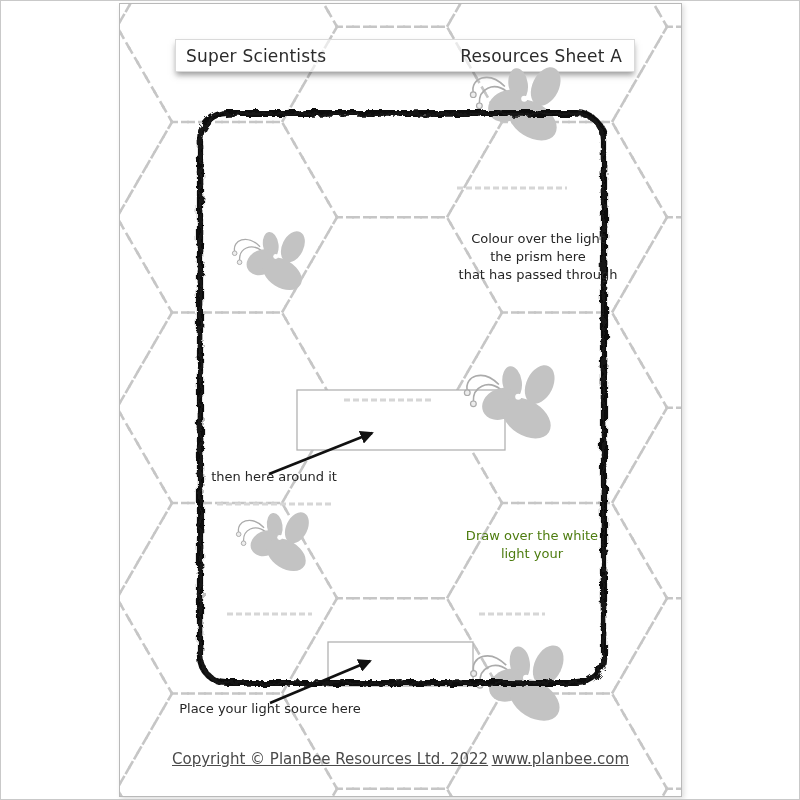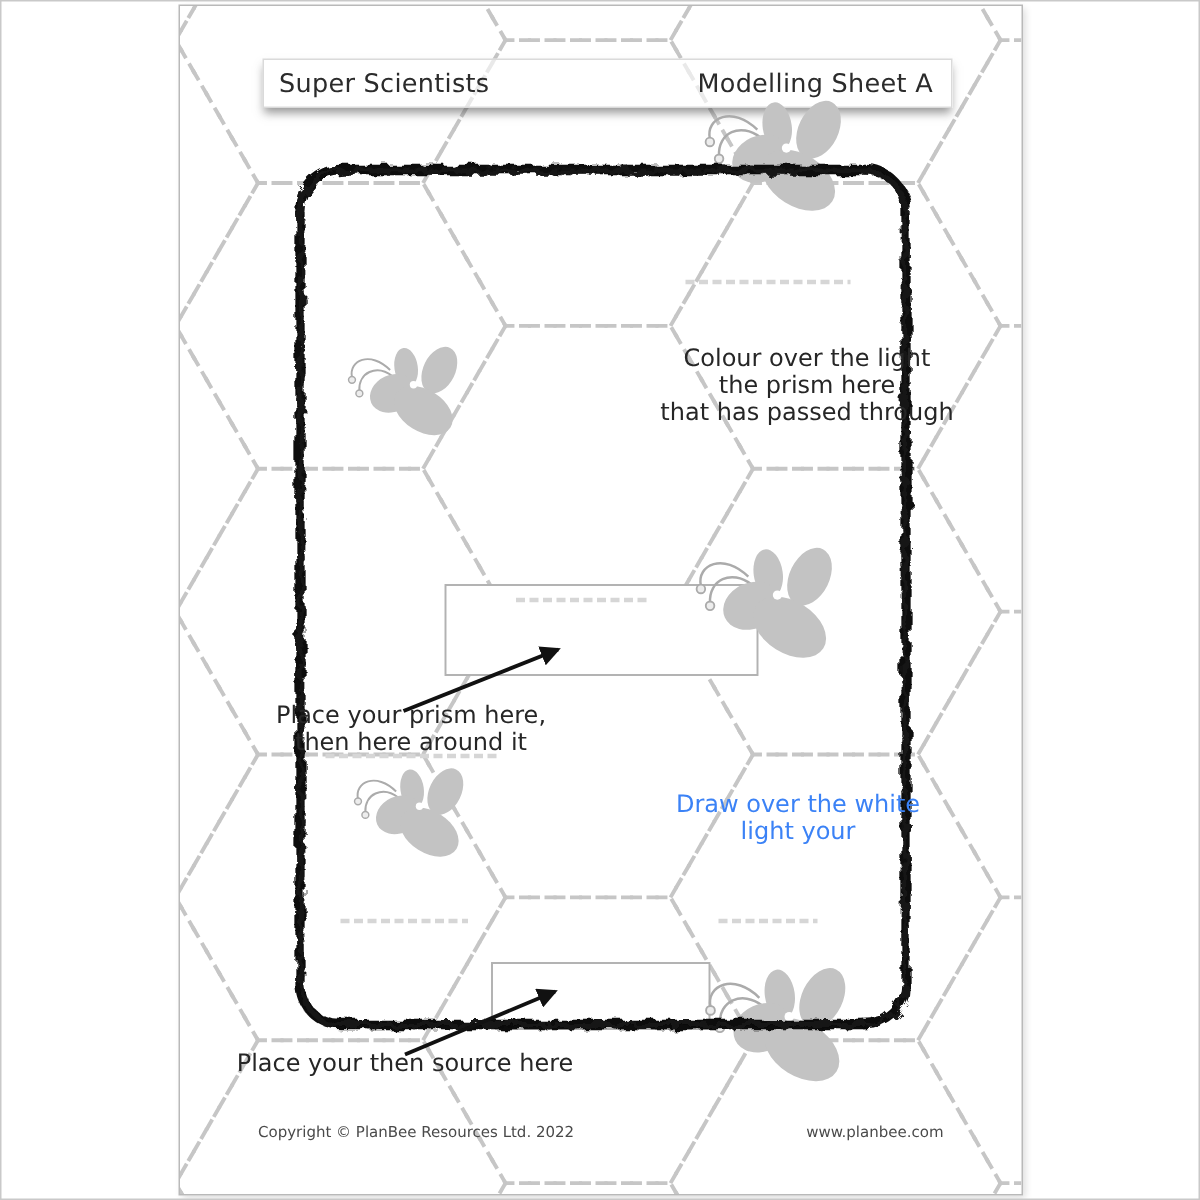--- a/index.html
+++ b/index.html
@@ -11,24 +11,24 @@
         box-shadow:2px 2px 5px rgba(0,0,0,0.14);overflow:hidden;}
   .layer{position:absolute;left:0;top:0;width:100%;height:100%;}
   .hex-layer{z-index:1;}
   .art-layer{z-index:3;}
   .header-band{position:absolute;left:55px;top:35px;width:460px;height:33px;
         background:rgba(255,255,255,0.62);border:1px solid #dadada;box-sizing:border-box;
         box-shadow:0 4px 6px -1px rgba(70,70,70,0.55);z-index:2;
         display:flex;align-items:center;justify-content:space-between;
         padding:0 12px 0 10px;}
   .header-band .title{font-size:17px;color:#2b2b2b;letter-spacing:0.2px;white-space:nowrap;}
-  .instr{position:absolute;z-index:4;color:#262626;font-size:16px;line-height:18px;
+  .instr{position:absolute;z-index:4;color:#262626;font-size:13px;line-height:18px;
          text-align:center;transform:translateX(-50%);white-space:nowrap;}
   .instr span{display:block;}
-  .footer-text{position:absolute;z-index:4;top:746px;font-size:10px;color:#4a4a4a;white-space:nowrap;}
+  .footer-text{position:absolute;z-index:4;top:746px;font-size:15px;color:#4a4a4a;white-space:nowrap;text-decoration:underline;}
   .footer-left{left:52px;}
   .footer-right{right:52px;text-align:right;}
 </style>
 </head>
 <body>
 
 <div class="canvas">
   <div class="page">
 
     <svg class="layer hex-layer" viewBox="0 0 561 792" preserveAspectRatio="none">
@@ -59,21 +59,21 @@
           <polygon points="492,118 547,22.75 657,22.75 712,118 657,213.25 547,213.25" fill="none" stroke="#c6c6c6" stroke-width="2.6" stroke-dasharray="8 9"></polygon>
           <polygon points="492,308.5 547,213.25 657,213.25 712,308.5 657,403.75 547,403.75" fill="none" stroke="#c6c6c6" stroke-width="2.6" stroke-dasharray="8 9"></polygon>
           <polygon points="492,499 547,403.75 657,403.75 712,499 657,594.25 547,594.25" fill="none" stroke="#c6c6c6" stroke-width="2.6" stroke-dasharray="8 9"></polygon>
           <polygon points="492,689.5 547,594.25 657,594.25 712,689.5 657,784.75 547,784.75" fill="none" stroke="#c6c6c6" stroke-width="2.6" stroke-dasharray="8 9"></polygon>
           <polygon points="492,880 547,784.75 657,784.75 712,880 657,975.25 547,975.25" fill="none" stroke="#c6c6c6" stroke-width="2.6" stroke-dasharray="8 9"></polygon>
         </g>
     </svg>
 
     <div class="header-band">
       <div class="title">Super Scientists</div>
-      <div class="title">Modelling Sheet A</div>
+      <div class="title">Resources Sheet A</div>
     </div>
 
     <svg class="art-layer layer" viewBox="0 0 561 792" preserveAspectRatio="none">
       <defs>
         <filter id="crayon1" x="-4%" y="-4%" width="108%" height="108%">
           <feTurbulence type="fractalNoise" baseFrequency="0.085 0.085" numOctaves="4" seed="7" result="n"></feTurbulence>
           <feDisplacementMap in="SourceGraphic" in2="n" scale="7"></feDisplacementMap>
         </filter>
         <filter id="crayon2" x="-4%" y="-4%" width="108%" height="108%">
           <feTurbulence type="fractalNoise" baseFrequency="0.12 0.12" numOctaves="3" seed="31" result="n"></feTurbulence>
@@ -121,29 +121,28 @@
       <line x1="150" y1="699" x2="250" y2="657" stroke="#111" stroke-width="2.6" marker-end="url(#ah)"></line>
     </svg>
 
     <div class="instr" style="left: 418px; top: 226px; color: rgb(38, 38, 38);">
       <span>Colour over the light</span>
       <span>the prism here</span>
       <span>that has passed through</span>
     </div>
 
     <div class="instr" style="left: 154px; top: 464px; color: rgb(38, 38, 38);">
-      <span>Place your prism here,</span>
       <span>then here around it</span>
     </div>
 
-    <div class="instr" style="left: 412px; top: 523px; color: #3b82f6;">
+    <div class="instr" style="left: 412px; top: 523px; color: #4d7c0f;">
       <span>Draw over the white</span>
       <span>light your</span>
     </div>
 
     <div class="instr" style="left: 150px; top: 696px; color: rgb(38, 38, 38);">
-      <span>Place your then source here</span>
+      <span>Place your light source here</span>
     </div>
 
     <div class="footer-text footer-left">Copyright © PlanBee Resources Ltd. 2022</div>
     <div class="footer-text footer-right">www.planbee.com</div>
   </div>
 </div>
 
 </body></html>

